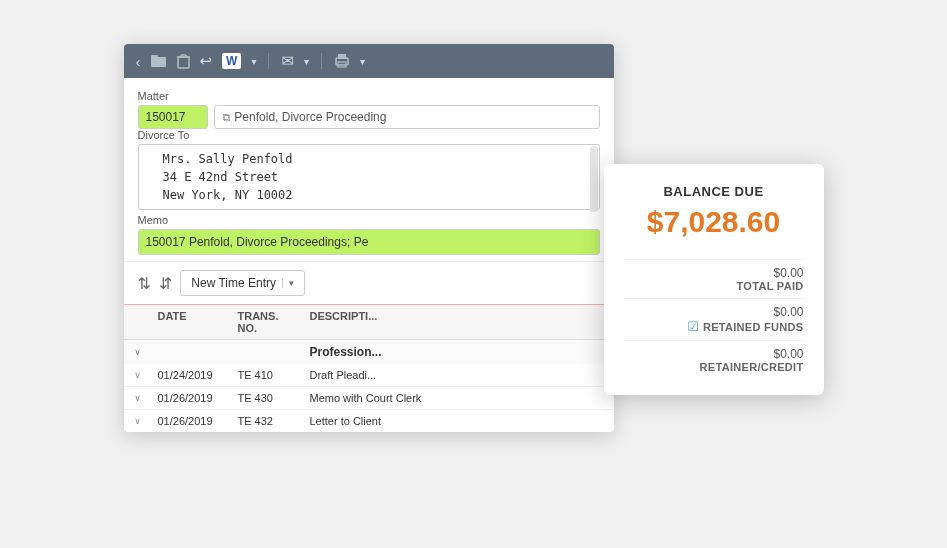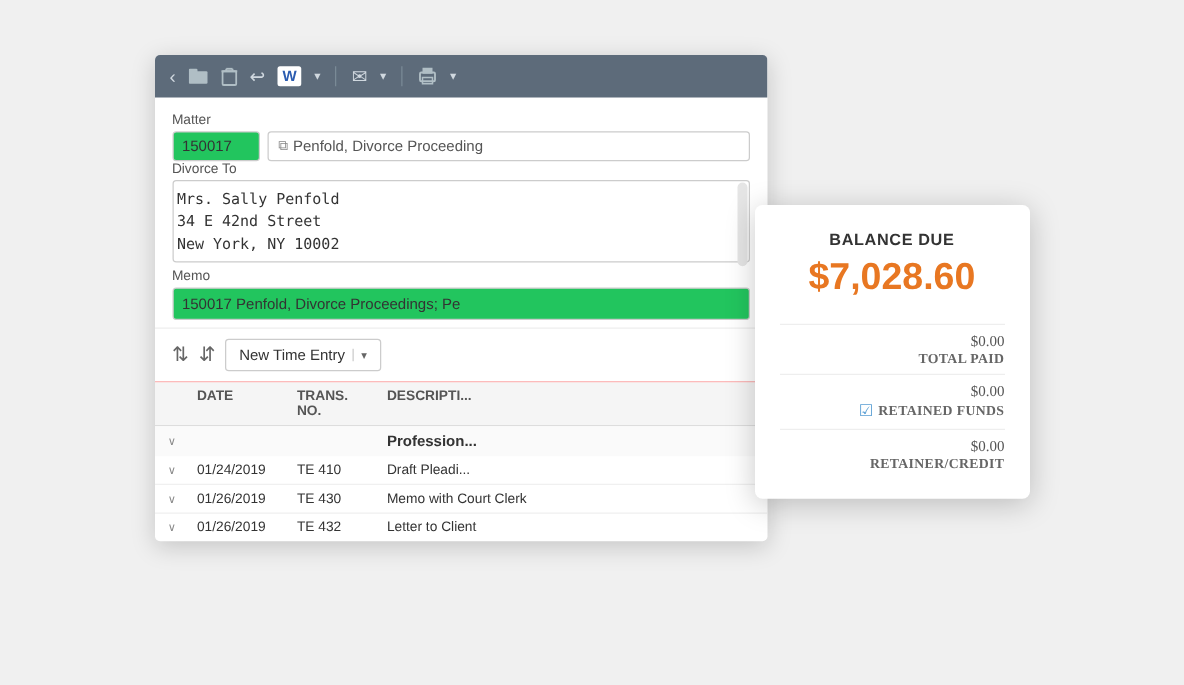--- a/index.html
+++ b/index.html
@@ -78,21 +78,21 @@
       gap: 6px;
       align-items: center;
     }
 
     .form-input {
       border: 1px solid #ccc;
       border-radius: 3px;
       padding: 4px 7px;
       font-size: 12px;
       color: #333;
-      background: #22c55e;
+      background: #bef264;
     }
 
     .matter-number {
       width: 70px;
     }
 
     .matter-link {
       display: flex;
       align-items: center;
       gap: 4px;
@@ -106,21 +106,21 @@
 
     .matter-link-icon {
       color: #888;
       font-size: 11px;
     }
 
     .invoice-to-textarea {
       width: 100%;
       border: 1px solid #ccc;
       border-radius: 3px;
-      padding: 5px 3px;
+      padding: 5px 24px;
       font-size: 12px;
       color: #333;
       line-height: 1.5;
       resize: none;
       position: relative;
     }
 
     .textarea-wrapper {
       position: relative;
     }
@@ -272,21 +272,20 @@
       color: #e87722;
       text-align: center;
       margin-bottom: 20px;
     }
 
     .balance-row {
       display: flex;
       flex-direction: column;
       align-items: flex-end;
       margin-bottom: 4px;
-      font-family: Liberation Serif, serif;
     }
 
     .balance-value {
       font-size: 12px;
       color: #555;
     }
 
     .balance-label {
       font-size: 11px;
       color: #666;

